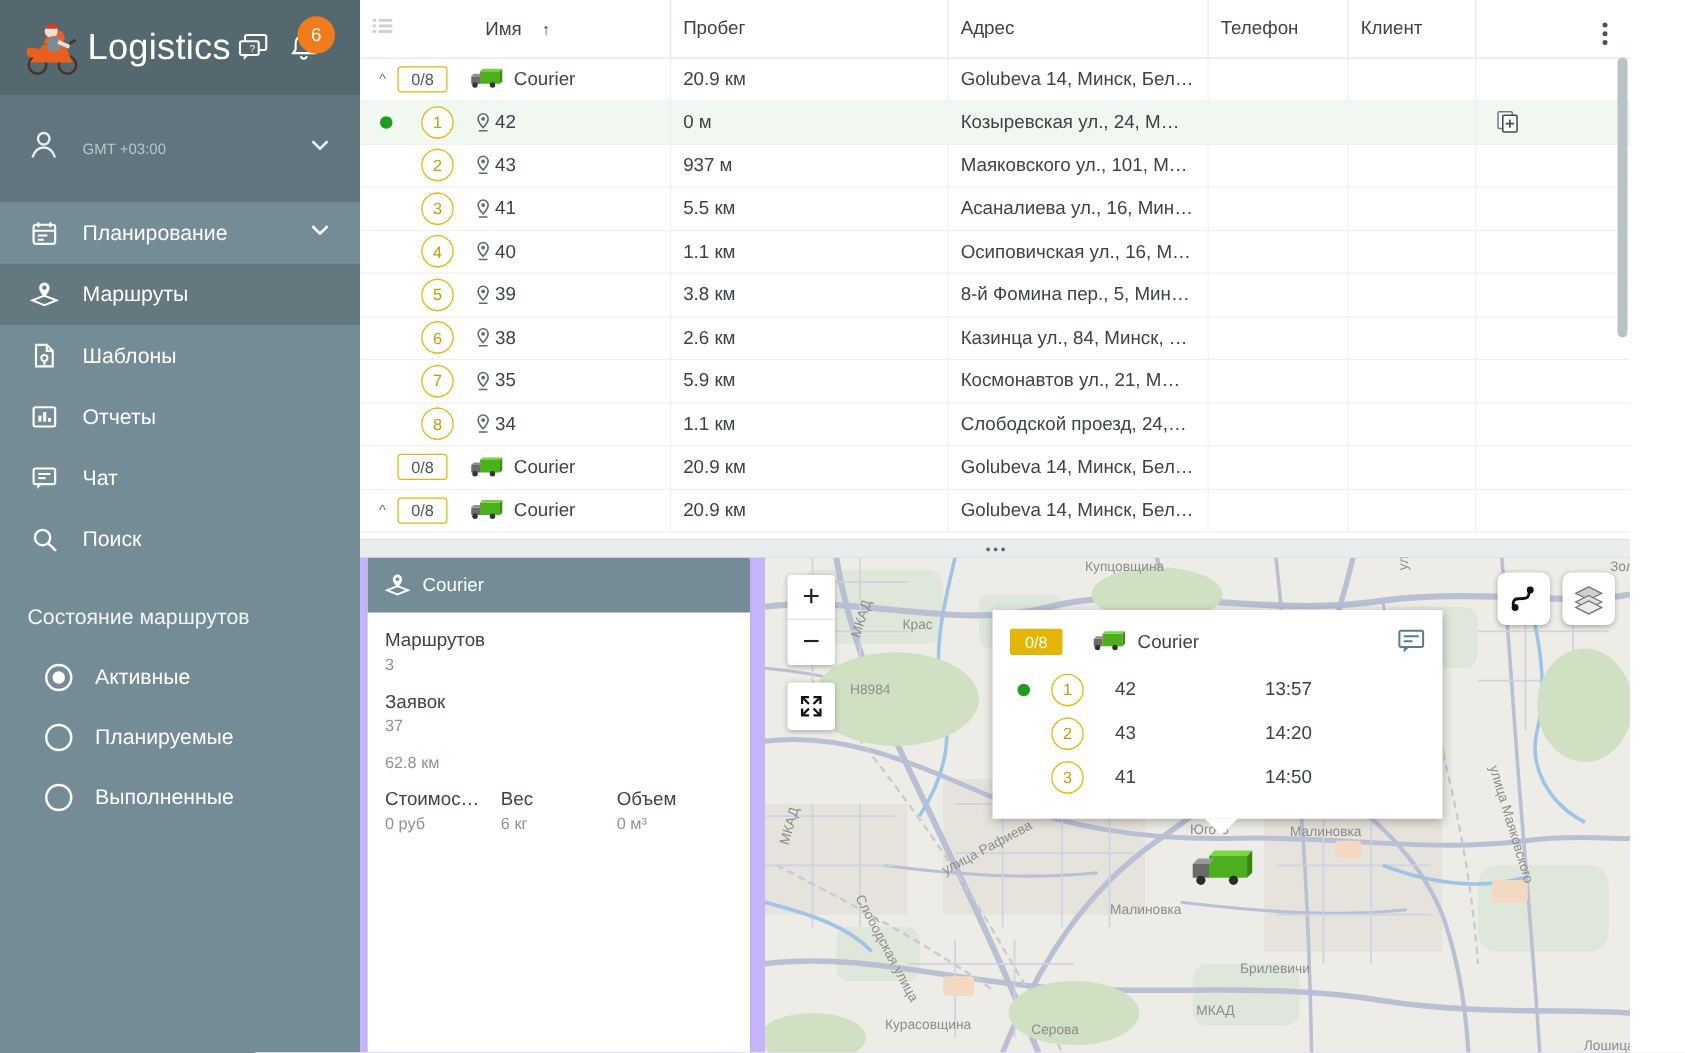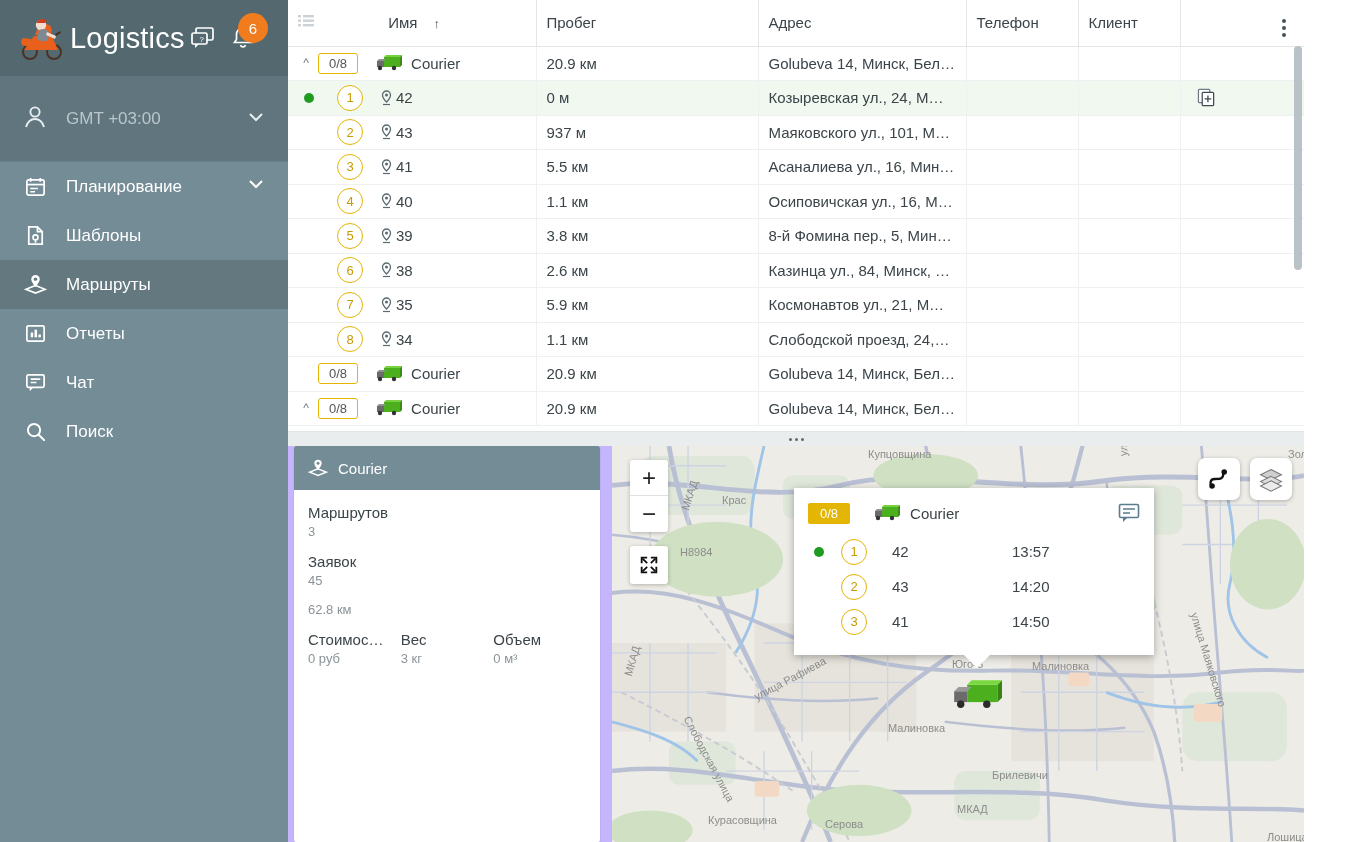--- a/index.html
+++ b/index.html
@@ -36,21 +36,21 @@
     width: 30px; height: 30px; border-radius: 50%;
     background: #f07c1e; color: #fff; font-size: 15px;
     display: flex; align-items: center; justify-content: center;
   }
 
   .user-row {
     height: 86px; background: #60757e;
     display: flex; align-items: center; padding: 0 22px;
     border-bottom: 1px solid #6b828b;
   }
-  .user-name { color: #b9c7cd; font-size: 17px; margin-left: 18px; }
+  .user-name { color: #b9c7cd; font-size: 12px; margin-left: 18px; }
   .chev { margin-left: auto; }
 
   .nav { display: flex; flex-direction: column; }
   .nav-item {
     height: 49px; display: flex; align-items: center;
     padding: 13px 22px; color: #ffffff; font-size: 17px;
     cursor: pointer;
   }
   .nav-item .nav-ic { width: 26px; height: 26px; flex: 0 0 26px; display:flex; align-items:center; justify-content:center;}
   .nav-item .nav-label { margin-left: 18px; }
@@ -307,43 +307,43 @@
           </svg>
         </span>
         <span class="nav-label">Планирование</span>
         <span class="nav-chev">
           <svg viewBox="0 0 20 20" width="20" height="20">
               <path d="M4 7 L10 13 L16 7" fill="none" stroke="#fff" stroke-width="2"></path>
             </svg>
         </span>
       </div>
 
+      <div class="nav-item active">
+        <span class="nav-ic">
+          <svg viewBox="0 0 24 24" width="23" height="23">
+            <path d="M12 13 L22 17 L12 21 L2 17 Z" fill="none" stroke="#fff" stroke-width="1.7"></path>
+            <path d="M12 2 a4.4 4.4 0 0 1 4.4 4.4 c0 3.3 -4.4 8 -4.4 8 s-4.4 -4.7 -4.4 -8 A4.4 4.4 0 0 1 12 2 Z" fill="#fff"></path>
+            <circle cx="12" cy="6.4" r="1.8" fill="#63787f"></circle>
+          </svg>
+        </span>
+        <span class="nav-label">Маршруты</span>
+      </div>
+
       <div class="nav-item">
         <span class="nav-ic">
           <svg viewBox="0 0 24 24" width="23" height="23">
             <path d="M5 3 h9 l5 5 v13 h-14 Z" fill="none" stroke="#fff" stroke-width="1.8"></path>
             <path d="M14 3 v5 h5" fill="none" stroke="#fff" stroke-width="1.8"></path>
             <circle cx="12" cy="14" r="2.6" fill="none" stroke="#fff" stroke-width="1.7"></circle>
             <path d="M12 16.6 v3" stroke="#fff" stroke-width="1.7"></path>
           </svg>
         </span>
         <span class="nav-label">Шаблоны</span>
       </div>
 
-      <div class="nav-item active">
-        <span class="nav-ic">
-          <svg viewBox="0 0 24 24" width="23" height="23">
-            <path d="M12 13 L22 17 L12 21 L2 17 Z" fill="none" stroke="#fff" stroke-width="1.7"></path>
-            <path d="M12 2 a4.4 4.4 0 0 1 4.4 4.4 c0 3.3 -4.4 8 -4.4 8 s-4.4 -4.7 -4.4 -8 A4.4 4.4 0 0 1 12 2 Z" fill="#fff"></path>
-            <circle cx="12" cy="6.4" r="1.8" fill="#63787f"></circle>
-          </svg>
-        </span>
-        <span class="nav-label">Маршруты</span>
-      </div>
-
       <div class="nav-item">
         <span class="nav-ic">
           <svg viewBox="0 0 24 24" width="23" height="23">
             <rect x="3" y="4" width="18" height="16" rx="1.6" fill="none" stroke="#fff" stroke-width="1.8"></rect>
             <rect x="7" y="11" width="2.6" height="5" fill="#fff"></rect>
             <rect x="11" y="8" width="2.6" height="8" fill="#fff"></rect>
             <rect x="15" y="13" width="2.6" height="3" fill="#fff"></rect>
           </svg>
         </span>
         <span class="nav-label">Отчеты</span>
@@ -364,20 +364,35 @@
         <span class="nav-ic">
           <svg viewBox="0 0 24 24" width="23" height="23">
             <circle cx="10.5" cy="10.5" r="6.4" fill="none" stroke="#fff" stroke-width="2"></circle>
             <path d="M15.3 15.3 L21 21" stroke="#fff" stroke-width="2.2" stroke-linecap="round"></path>
           </svg>
         </span>
         <span class="nav-label">Поиск</span>
       </div>
     </nav>
 
+    <div class="states">
+      <div class="states-title">Состояние маршрутов</div>
+      <div class="radio-row">
+        <span class="radio on"></span>
+        <span class="radio-label">Активные</span>
+      </div>
+      <div class="radio-row">
+        <span class="radio"></span>
+        <span class="radio-label">Планируемые</span>
+      </div>
+      <div class="radio-row">
+        <span class="radio"></span>
+        <span class="radio-label">Выполненные</span>
+      </div>
+    </div>
   </aside>
 
   <main class="main">
 
     <section class="table-wrap">
       <table class="grid">
         <colgroup>
           <col class="col-name">
             <col class="col-run">
             <col class="col-addr">
@@ -737,33 +752,33 @@
           </span>
           <span>Courier</span>
         </div>
         <div class="info-body">
           <div class="fld">
             <div class="fld-label">Маршрутов</div>
             <div class="fld-value">3</div>
           </div>
           <div class="fld">
             <div class="fld-label">Заявок</div>
-            <div class="fld-value">45</div>
+            <div class="fld-value">37</div>
           </div>
           <div class="fld">
             <div class="fld-value">62.8 км</div>
           </div>
           <div class="fld fld-3">
             <div>
               <div class="fld-label">Стоимос…</div>
               <div class="fld-value">0 руб</div>
             </div>
             <div>
               <div class="fld-label">Вес</div>
-              <div class="fld-value">3 кг</div>
+              <div class="fld-value">6 кг</div>
             </div>
             <div>
               <div class="fld-label">Объем</div>
               <div class="fld-value">0 м³</div>
             </div>
           </div>
         </div>
       </section>
 
       <section class="map">

